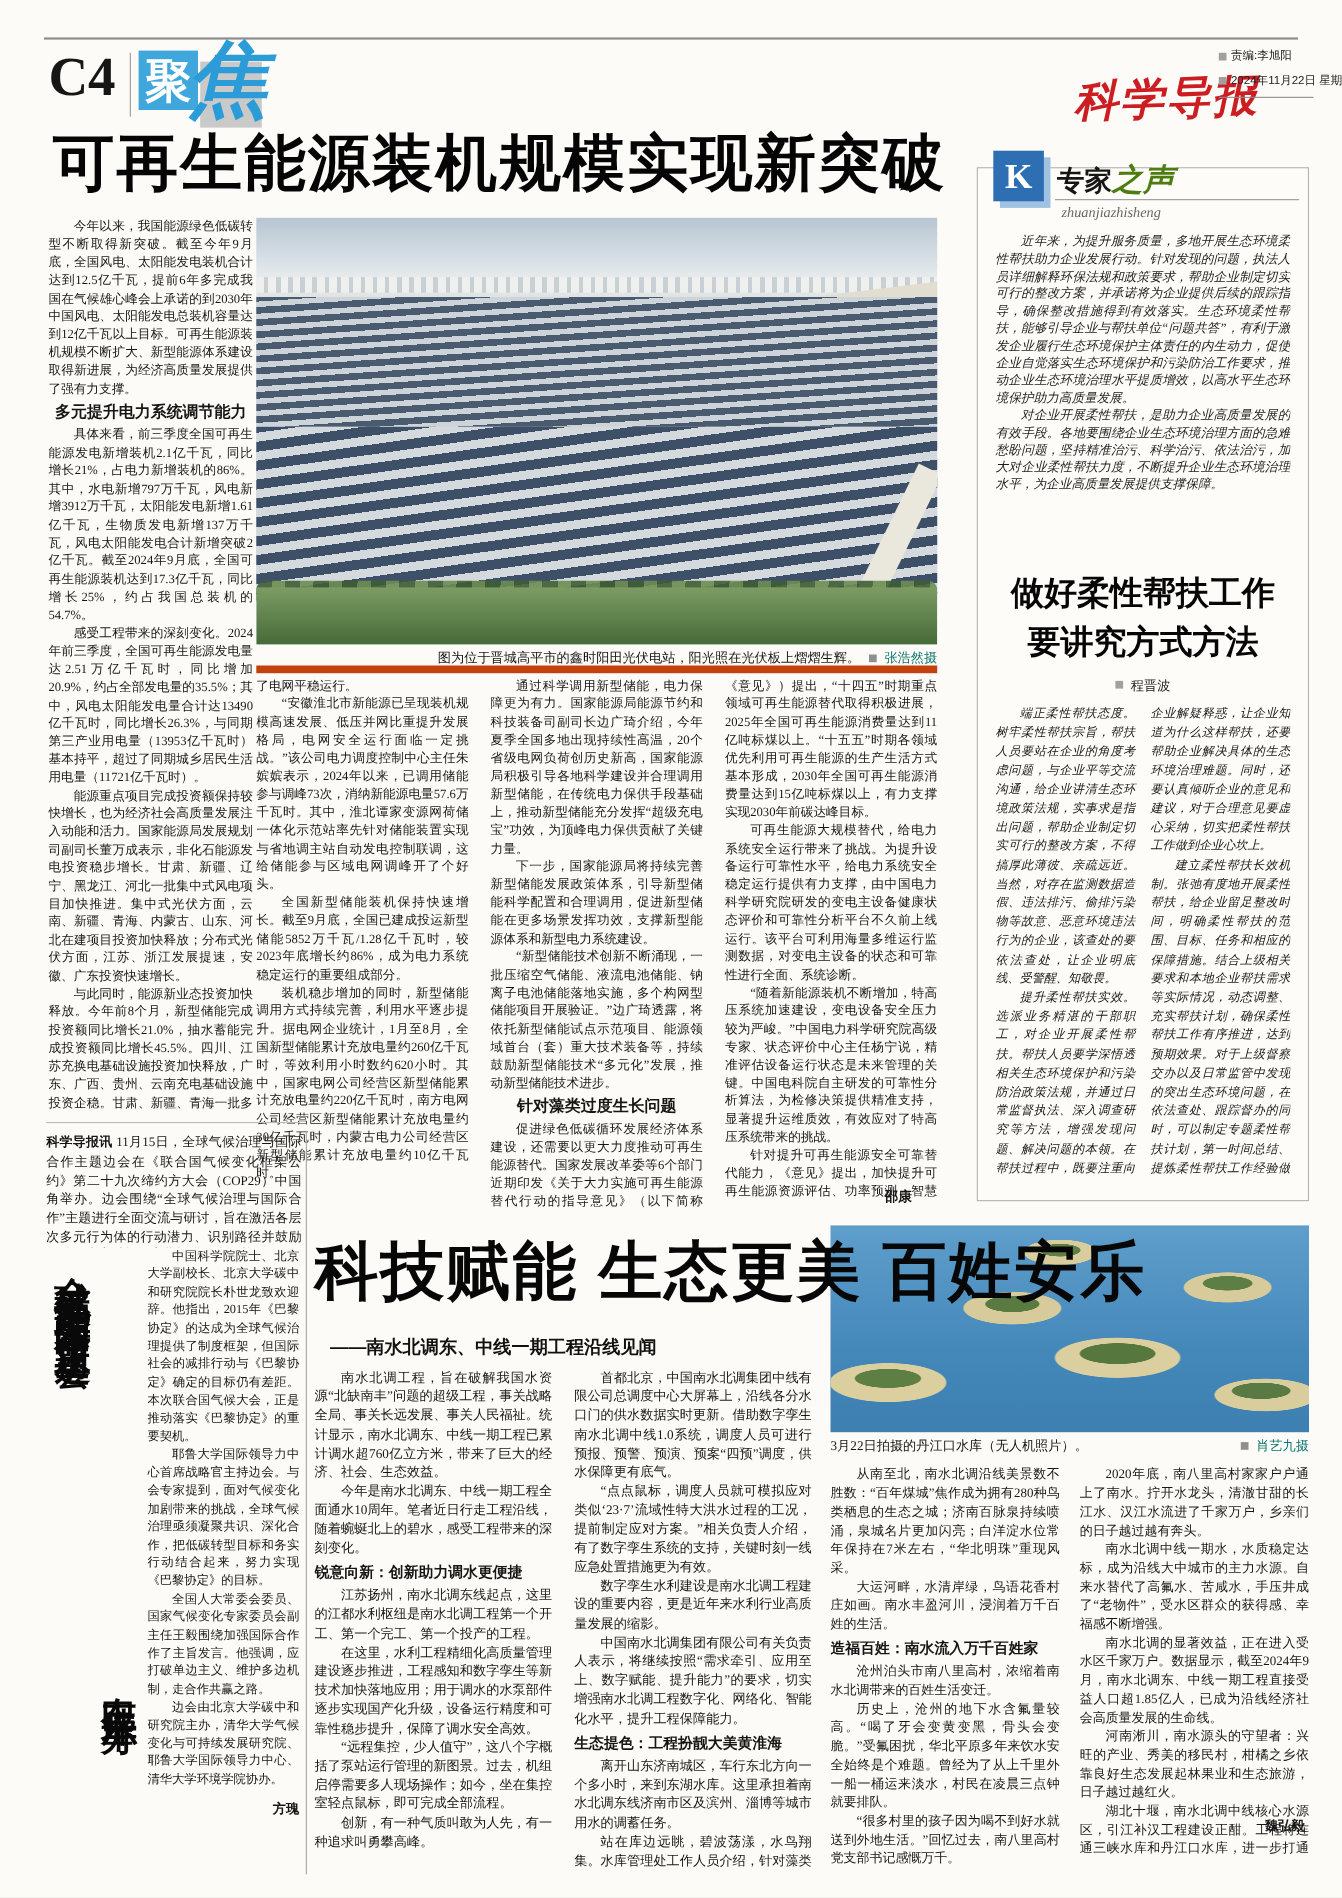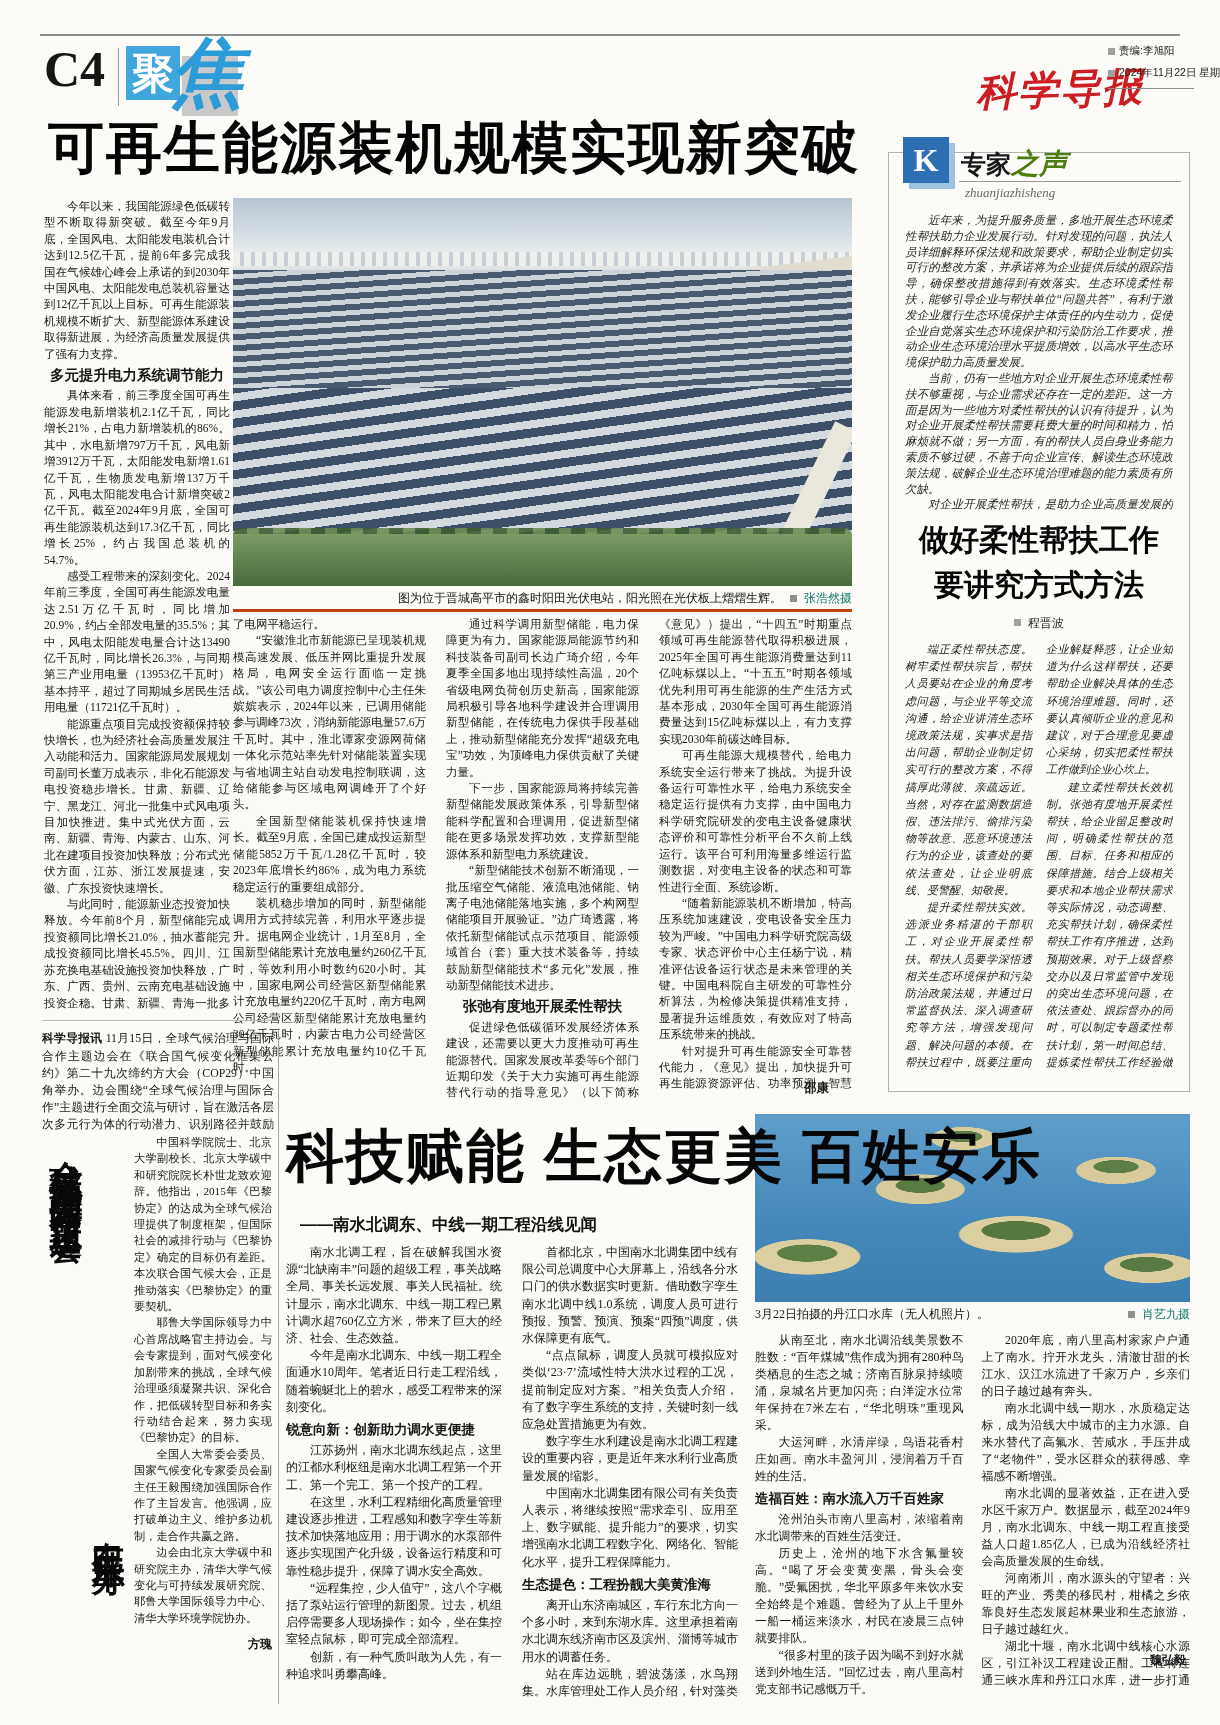--- a/index.html
+++ b/index.html
@@ -38,21 +38,21 @@
           background:linear-gradient(180deg,#b7c5d2 0,#dde4e9 44px,#edeeec 60px,#dbe1e1 74px,#d7dddf 100%)}
   .p1-town{left:0;top:54px;width:619px;height:14px;background:repeating-linear-gradient(90deg,#f0f1ef 0 7px,#c2cbd1 7px 11px);opacity:.85}
   .p1-pa{left:-25px;top:72px;width:700px;height:118px;background:repeating-linear-gradient(176deg,#4a5a6f 0 6px,#ccd4d9 6px 11px)}
   .p1-pb{left:-25px;top:190px;width:700px;height:152px;background:repeating-linear-gradient(172deg,#3e5068 0 9px,#d3d9dc 9px 17px)}
   .p1-field{right:-20px;top:66px;width:170px;height:130px;background:#e1ded1;transform:skewY(-7deg)}
   .p1-green{left:0;bottom:0;width:619px;height:52px;background:linear-gradient(180deg,#7d9c64,#466a39)}
   .p1-trees{left:0;bottom:40px;width:619px;height:18px;background:repeating-linear-gradient(92deg,#3d5d33 0 14px,#6d8d52 14px 26px);border-radius:8px 8px 0 0;opacity:.9}
   .p1-road{right:40px;bottom:-40px;width:24px;height:210px;background:#eae8dd;transform:rotate(26deg)}
   .p1-road2{right:130px;bottom:16px;width:300px;height:12px;background:#e6e4d8;transform:rotate(-7deg)}
   .cap1{left:233px;top:590px;width:619px;height:22px;display:flex;justify-content:flex-end;gap:8px;
-        font-size:12px;border-bottom:3px solid #c2410c;padding-bottom:3px}
+        font-size:12px;border-bottom:7px solid #c2410c;padding-bottom:3px}
   .credit{color:#0f766e}.credit .sq{background:#8f8f8f}
   
   .ebox{left:888px;top:152px;width:302px;height:940px;border:1px solid #b2b2b2;background:#fdfcf9}
   .k-sh{left:20px;top:-10px;width:46px;height:46px;background:#9fc2e2}
   .k{left:14px;top:-16px;width:46px;height:46px;background:#2e6fb4;color:#fff;text-align:center;line-height:46px;
      font-size:32px;font-weight:bold;font-family:"Liberation Serif",serif}
   .etitle{left:72px;top:-8px;font-size:25px;font-weight:bold;font-family:"Liberation Sans",sans-serif;white-space:nowrap}
   .etitle .red{color:#4d7c0f;font-style:italic;font-family:"Liberation Serif",serif;font-size:28px}
   .etitle-line{left:70px;top:28px;width:222px;height:1px;background:#9a9a9a}
   .pinyin{left:76px;top:32px;font-size:13px;font-style:italic;color:#666;font-family:"Liberation Serif",serif}
@@ -161,41 +161,40 @@
   </div>
 
   <div class="abs cols3 bodytext">
     <p class="cont">了电网平稳运行。</p>
     <p>“安徽淮北市新能源已呈现装机规模高速发展、低压并网比重提升发展格局，电网安全运行面临一定挑战。”该公司电力调度控制中心主任朱嫔嫔表示，2024年以来，已调用储能参与调峰73次，消纳新能源电量57.6万千瓦时。其中，淮北谭家变源网荷储一体化示范站率先针对储能装置实现与省地调主站自动发电控制联调，这给储能参与区域电网调峰开了个好头。</p>
     <p>全国新型储能装机保持快速增长。截至9月底，全国已建成投运新型储能5852万千瓦/1.28亿千瓦时，较2023年底增长约86%，成为电力系统稳定运行的重要组成部分。</p>
     <p>装机稳步增加的同时，新型储能调用方式持续完善，利用水平逐步提升。据电网企业统计，1月至8月，全国新型储能累计充放电量约260亿千瓦时，等效利用小时数约620小时。其中，国家电网公司经营区新型储能累计充放电量约220亿千瓦时，南方电网公司经营区新型储能累计充放电量约30亿千瓦时，内蒙古电力公司经营区新型储能累计充放电量约10亿千瓦时。</p>
     <p>通过科学调用新型储能，电力保障更为有力。国家能源局能源节约和科技装备司副司长边广琦介绍，今年夏季全国多地出现持续性高温，20个省级电网负荷创历史新高，国家能源局积极引导各地科学建设并合理调用新型储能，在传统电力保供手段基础上，推动新型储能充分发挥“超级充电宝”功效，为顶峰电力保供贡献了关键力量。</p>
     <p>下一步，国家能源局将持续完善新型储能发展政策体系，引导新型储能科学配置和合理调用，促进新型储能在更多场景发挥功效，支撑新型能源体系和新型电力系统建设。</p>
     <p>“新型储能技术创新不断涌现，一批压缩空气储能、液流电池储能、钠离子电池储能落地实施，多个构网型储能项目开展验证。”边广琦透露，将依托新型储能试点示范项目、能源领域首台（套）重大技术装备等，持续鼓励新型储能技术“多元化”发展，推动新型储能技术进步。</p>
-    <p class="sh">张弛有度地开展柔性帮扶</p>
+    <p class="sh">针对藻类过度生长问题</p>
     <p>促进绿色低碳循环发展经济体系建设，还需要以更大力度推动可再生能源替代。国家发展改革委等6个部门近期印发《关于大力实施可再生能源替代行动的指导意见》（以下简称《意见》）提出，“十四五”时期重点领域可再生能源替代取得积极进展，2025年全国可再生能源消费量达到11亿吨标煤以上。“十五五”时期各领域优先利用可再生能源的生产生活方式基本形成，2030年全国可再生能源消费量达到15亿吨标煤以上，有力支撑实现2030年前碳达峰目标。</p>
     <p>可再生能源大规模替代，给电力系统安全运行带来了挑战。为提升设备运行可靠性水平，给电力系统安全稳定运行提供有力支撑，由中国电力科学研究院研发的变电主设备健康状态评价和可靠性分析平台不久前上线运行。该平台可利用海量多维运行监测数据，对变电主设备的状态和可靠性进行全面、系统诊断。</p>
     <p>“随着新能源装机不断增加，特高压系统加速建设，变电设备安全压力较为严峻。”中国电力科学研究院高级专家、状态评价中心主任杨宁说，精准评估设备运行状态是未来管理的关键。中国电科院自主研发的可靠性分析算法，为检修决策提供精准支持，显著提升运维质效，有效应对了特高压系统带来的挑战。</p>
     <p>针对提升可再生能源安全可靠替代能力，《意见》提出，加快提升可再生能源资源评估、功率预测、智慧调控能力，推动柔性直流输电、交直流混合配电等技术迭代，加快建设数字化智能电网，持续优化配电网网架结构，优化调度机制，提升配电网灵活性和承载力，多元提升电力系统调节能力，加强电源、抽蓄和新型储能应用。</p>
 
   </div>
   <div class="abs byl-main">邵康</div>
 
   <div class="abs ebox">
     <div class="abs k-sh"></div>
     <div class="abs k">K</div>
     <div class="abs etitle">
       <span>专家</span><span class="red">之声</span>
     </div>
     <div class="abs etitle-line"></div>
     <div class="abs pinyin">zhuanjiazhisheng</div>
 
     <div class="abs eintro">
       <p>近年来，为提升服务质量，多地开展生态环境柔性帮扶助力企业发展行动。针对发现的问题，执法人员详细解释环保法规和政策要求，帮助企业制定切实可行的整改方案，并承诺将为企业提供后续的跟踪指导，确保整改措施得到有效落实。生态环境柔性帮扶，能够引导企业与帮扶单位“问题共答”，有利于激发企业履行生态环境保护主体责任的内生动力，促使企业自觉落实生态环境保护和污染防治工作要求，推动企业生态环境治理水平提质增效，以高水平生态环境保护助力高质量发展。</p>
-      <p>当前，仍有一些地方对企业开展生态环境柔性帮扶不够重视，与企业需求还存在一定的差距。这一方面是因为一些地方对柔性帮扶的认识有待提升，认为对企业开展柔性帮扶需要耗费大量的时间和精力，怕麻烦就不做；另一方面，有的帮扶人员自身业务能力素质不够过硬，不善于向企业宣传、解读生态环境政策法规，破解企业生态环境治理难题的能力素质有所欠缺。</p>
       <p>对企业开展柔性帮扶，是助力企业高质量发展的有效手段。各地要围绕企业生态环境治理方面的急难愁盼问题，坚持精准治污、科学治污、依法治污，加大对企业柔性帮扶力度，不断提升企业生态环境治理水平，为企业高质量发展提供支撑保障。</p>
     </div>
 
     <div class="abs ehl">
       <div>做好柔性帮扶工作</div>
       <div>要讲究方式方法</div>
     </div>
     <div class="abs ebyl">
       <span class="sq" style="position:relative;top:-1px"></span>
       <span>程晋波</span>

